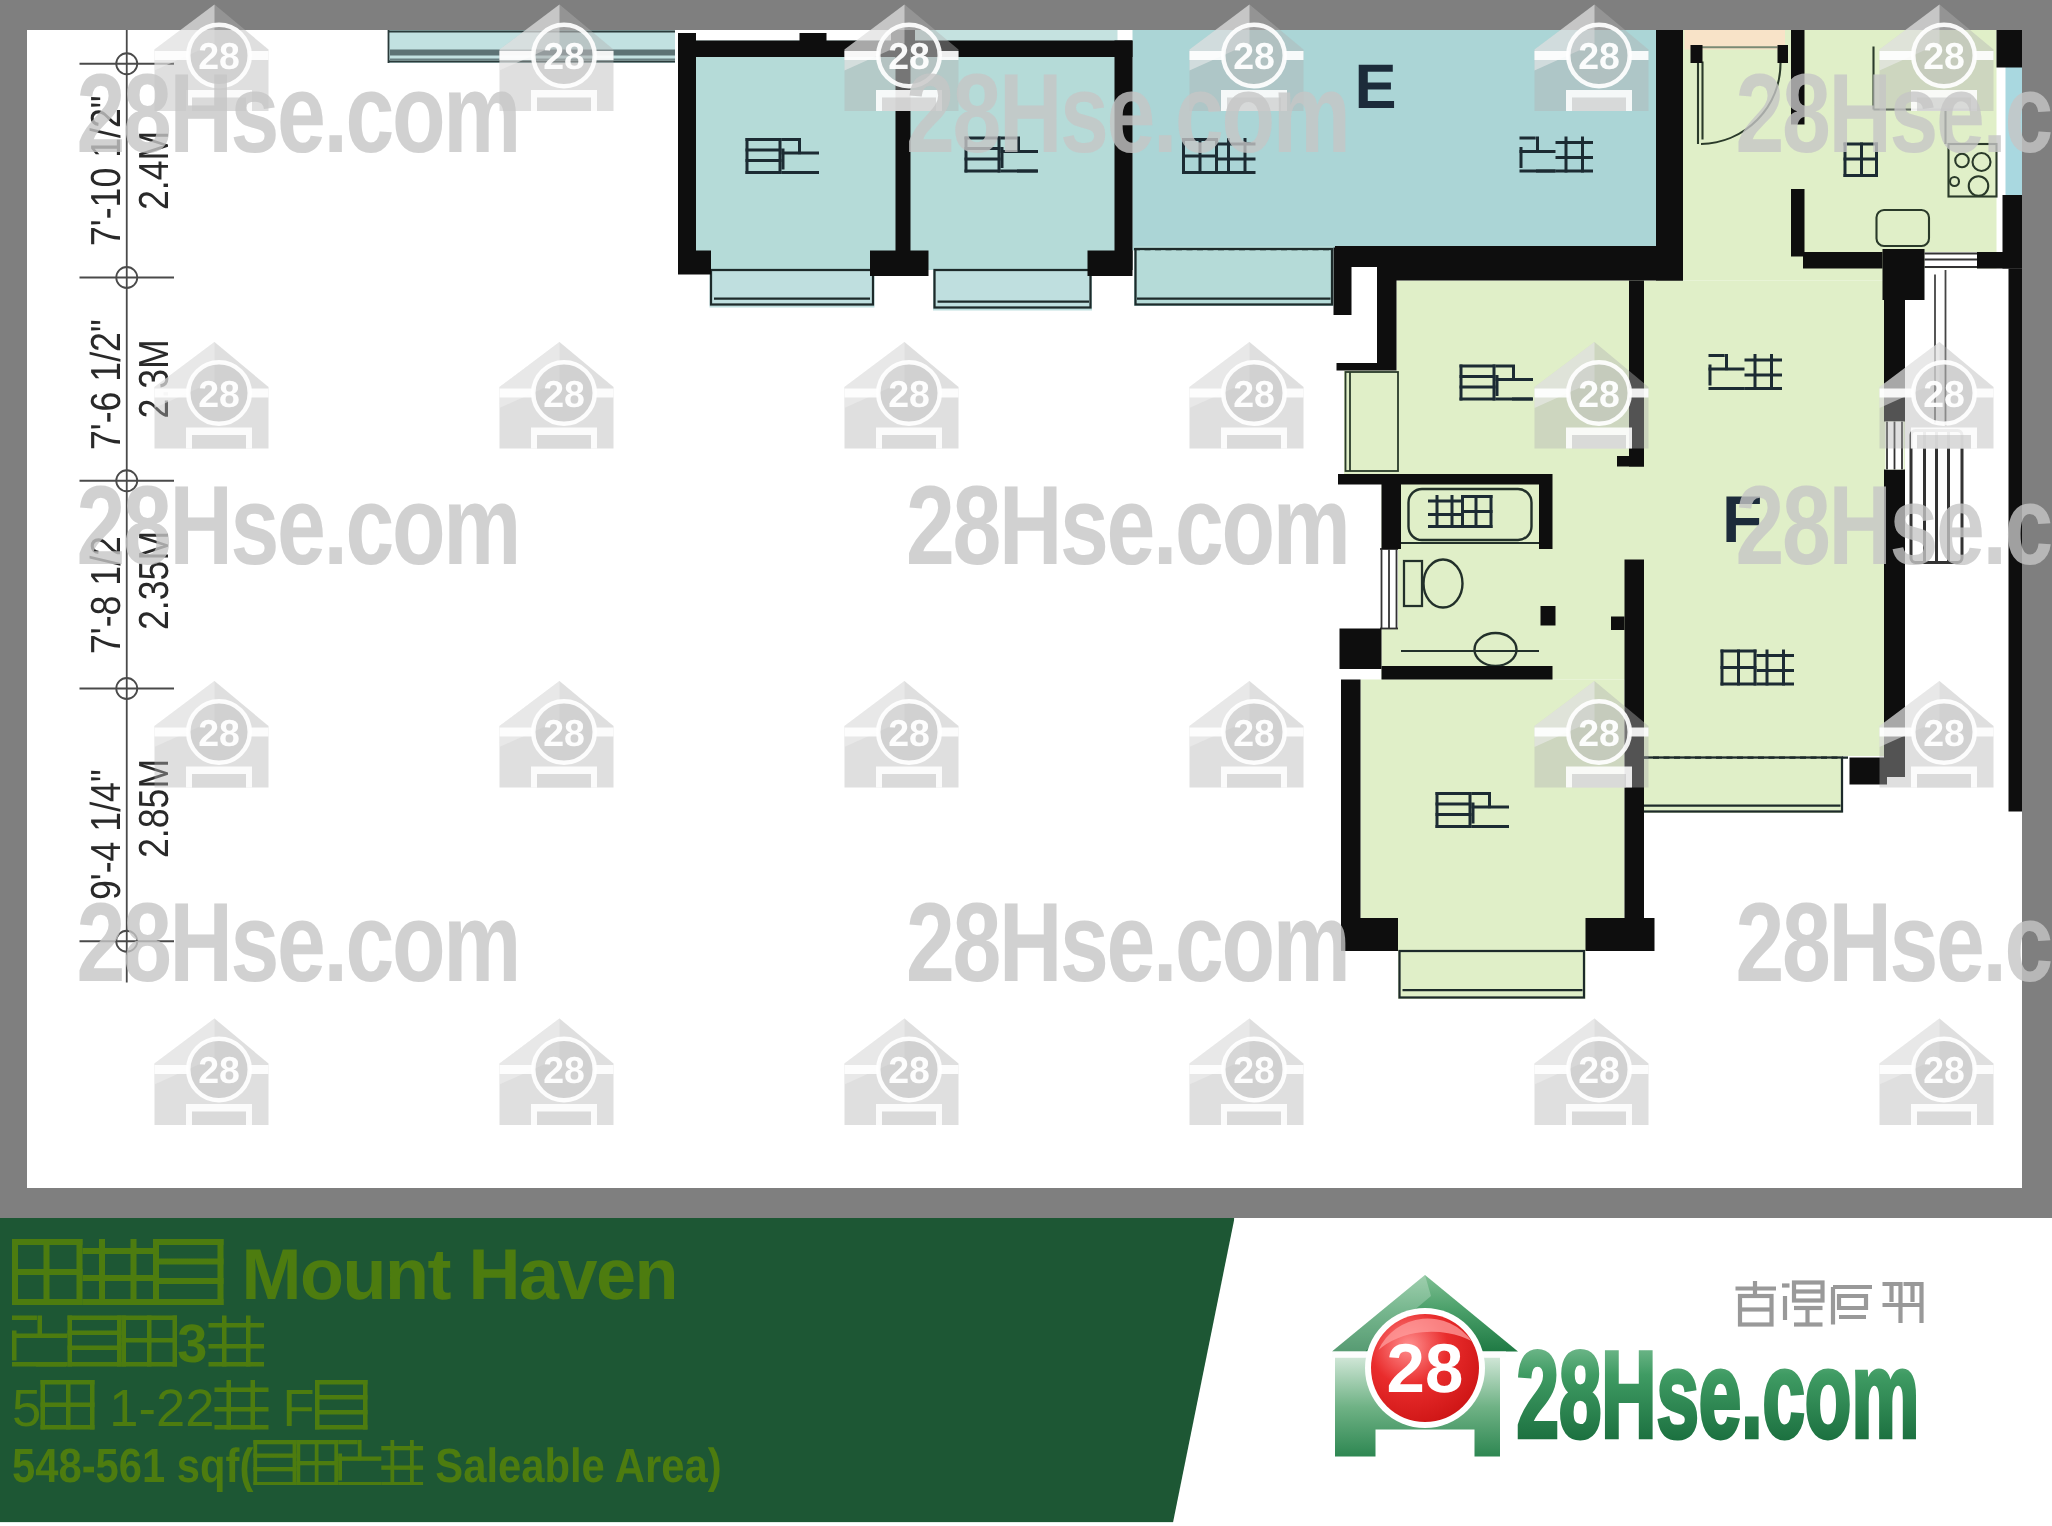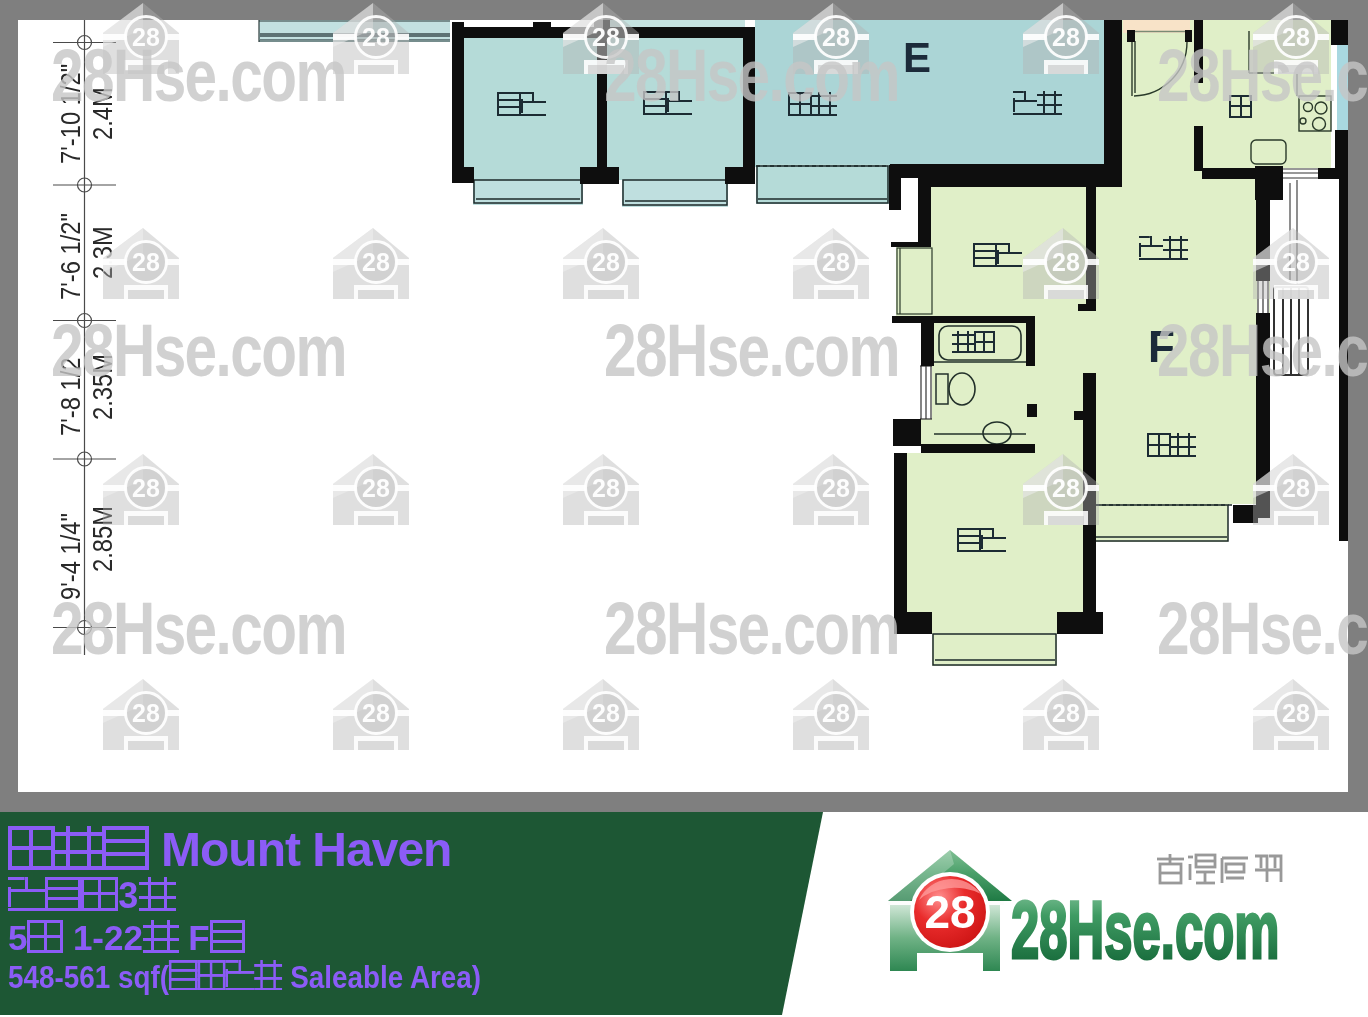--- a/index.html
+++ b/index.html
@@ -316,24 +316,24 @@
 <div class="wtxt" style="left:1157px;top:38px;">28Hse.com</div>
 <div class="wtxt" style="left:51px;top:313px;">28Hse.com</div>
 <div class="wtxt" style="left:604px;top:313px;">28Hse.com</div>
 <div class="wtxt" style="left:1157px;top:313px;">28Hse.com</div>
 <div class="wtxt" style="left:51px;top:591px;">28Hse.com</div>
 <div class="wtxt" style="left:604px;top:591px;">28Hse.com</div>
 <div class="wtxt" style="left:1157px;top:591px;">28Hse.com</div>
 </div>
 
 <div id="bar" class="abs"></div>
-<div id="bartxt" class="abs" style="left:0;top:0;width:800px;height:830px;color:#8b5cf6;">
+<div id="bartxt" class="abs" style="left:0;top:0;width:800px;height:830px;color:#4d7c0f;">
   <div class="abs" style="left:8px;top:826px;font-size:48px;font-weight:bold;line-height:48px;white-space:nowrap;"><span style="font-size:46px;letter-spacing:3px;"><b class="cj cjA"></b><b class="cj cjC"></b><b class="cj cjB"></b></span><span style="letter-spacing:-1px;"> Mount Haven</span></div>
   <div class="abs" style="left:8px;top:877px;font-size:36px;font-weight:bold;line-height:36px;white-space:nowrap;letter-spacing:1px;"><b class="cj cjD"></b><b class="cj cjB"></b><b class="cj cjA"></b>3<b class="cj cjC"></b></div>
-  <div class="abs" style="left:8px;top:920px;font-size:35px;font-weight:bold;line-height:35px;white-space:nowrap;">5<b class="cj cjA"></b> 1-22<b class="cj cjC"></b> F<b class="cj cjB"></b></div>
+  <div class="abs" style="left:8px;top:920px;font-size:35px;font-weight:normal;line-height:35px;white-space:nowrap;">5<b class="cj cjA"></b> 1-22<b class="cj cjC"></b> F<b class="cj cjB"></b></div>
   <div class="abs" style="left:8px;top:960px;font-size:32px;font-weight:bold;line-height:32px;white-space:nowrap;transform:scaleX(.87);transform-origin:0 0;">548-561 sqf(<b class="cj cjB"></b><b class="cj cjA"></b><b class="cj cjD"></b><b class="cj cjC"></b> Saleable Area)</div>
 </div>
 
 <div id="logo" class="abs" style="left:870px;top:840px;width:480px;height:160px;">
 <svg width="480" height="160" xmlns="http://www.w3.org/2000/svg">
 <defs>
 <linearGradient id="gh" x1="0" y1="0" x2="0" y2="1">
 <stop offset="0" stop-color="#7fbf93"></stop>
           <stop offset=".45" stop-color="#4ba06a"></stop>
           <stop offset="1" stop-color="#1f7a44"></stop>

